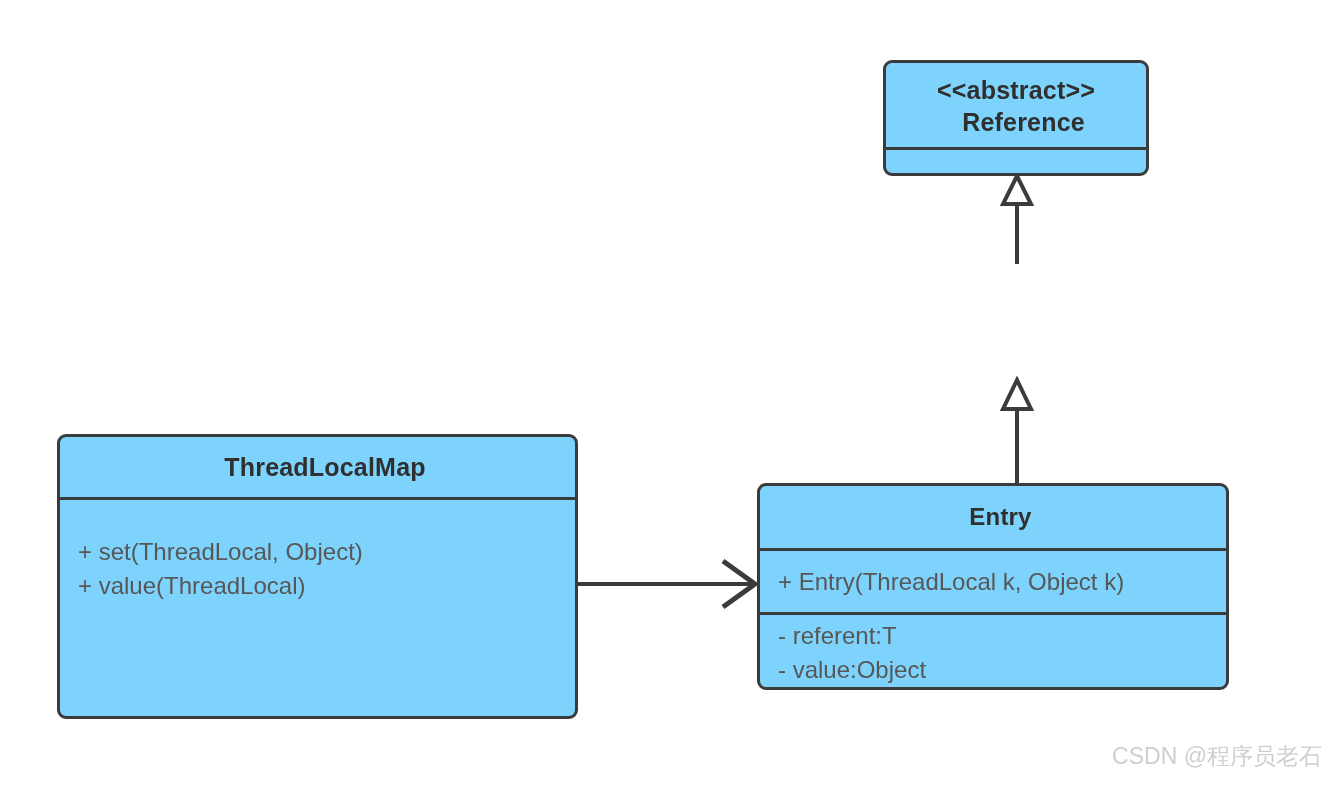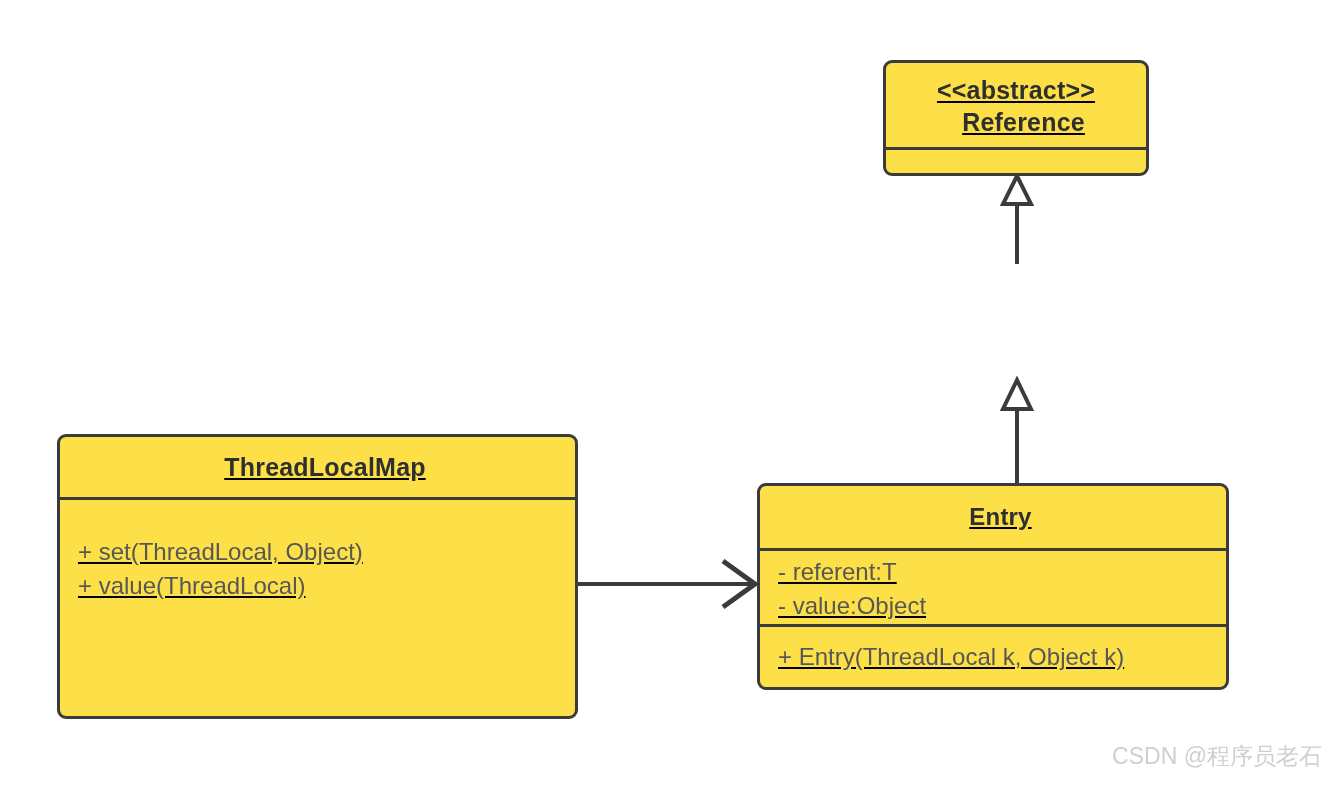--- a/index.html
+++ b/index.html
@@ -11,26 +11,25 @@
     position: relative;
     width: 1342px;
     height: 786px;
     background: #ffffff;
     overflow: hidden;
     font-family: "Liberation Sans", sans-serif;
   }
   .uml-class {
     position: absolute;
     box-sizing: border-box;
-    background: #fde047;
+    background: #7dd3fc;
     border: 3px solid #3b3b3b;
     border-radius: 9px;
     display: flex;
     flex-direction: column;
-    text-decoration: underline;
   }
   .compartment {
     box-sizing: border-box;
     display: flex;
     flex-direction: column;
     justify-content: center;
   }
   .compartment.divided {
     border-top: 3px solid #3b3b3b;
   }
@@ -129,26 +128,26 @@
       <span class="class-title">Reference</span>
     </div>
     <div class="compartment c2 divided"></div>
   </div>
 
 
   <div class="uml-class" id="box-entry">
     <div class="compartment c1">
       <span class="class-title">Entry</span>
     </div>
+    <div class="compartment c2 divided">
+      <span class="member">+ Entry(ThreadLocal k, Object k)</span>
+    </div>
     <div class="compartment c3 divided">
       <span class="member">- referent:T</span>
       <span class="member">- value:Object</span>
-    </div>
-    <div class="compartment c2 divided">
-      <span class="member">+ Entry(ThreadLocal k, Object k)</span>
     </div>
   </div>
 
   <div class="uml-class" id="box-threadlocalmap">
     <div class="compartment c1">
       <span class="class-title">ThreadLocalMap</span>
     </div>
     <div class="compartment c2 divided">
       <span class="member">+ set(ThreadLocal, Object)</span>
       <span class="member">+ value(ThreadLocal)</span>

